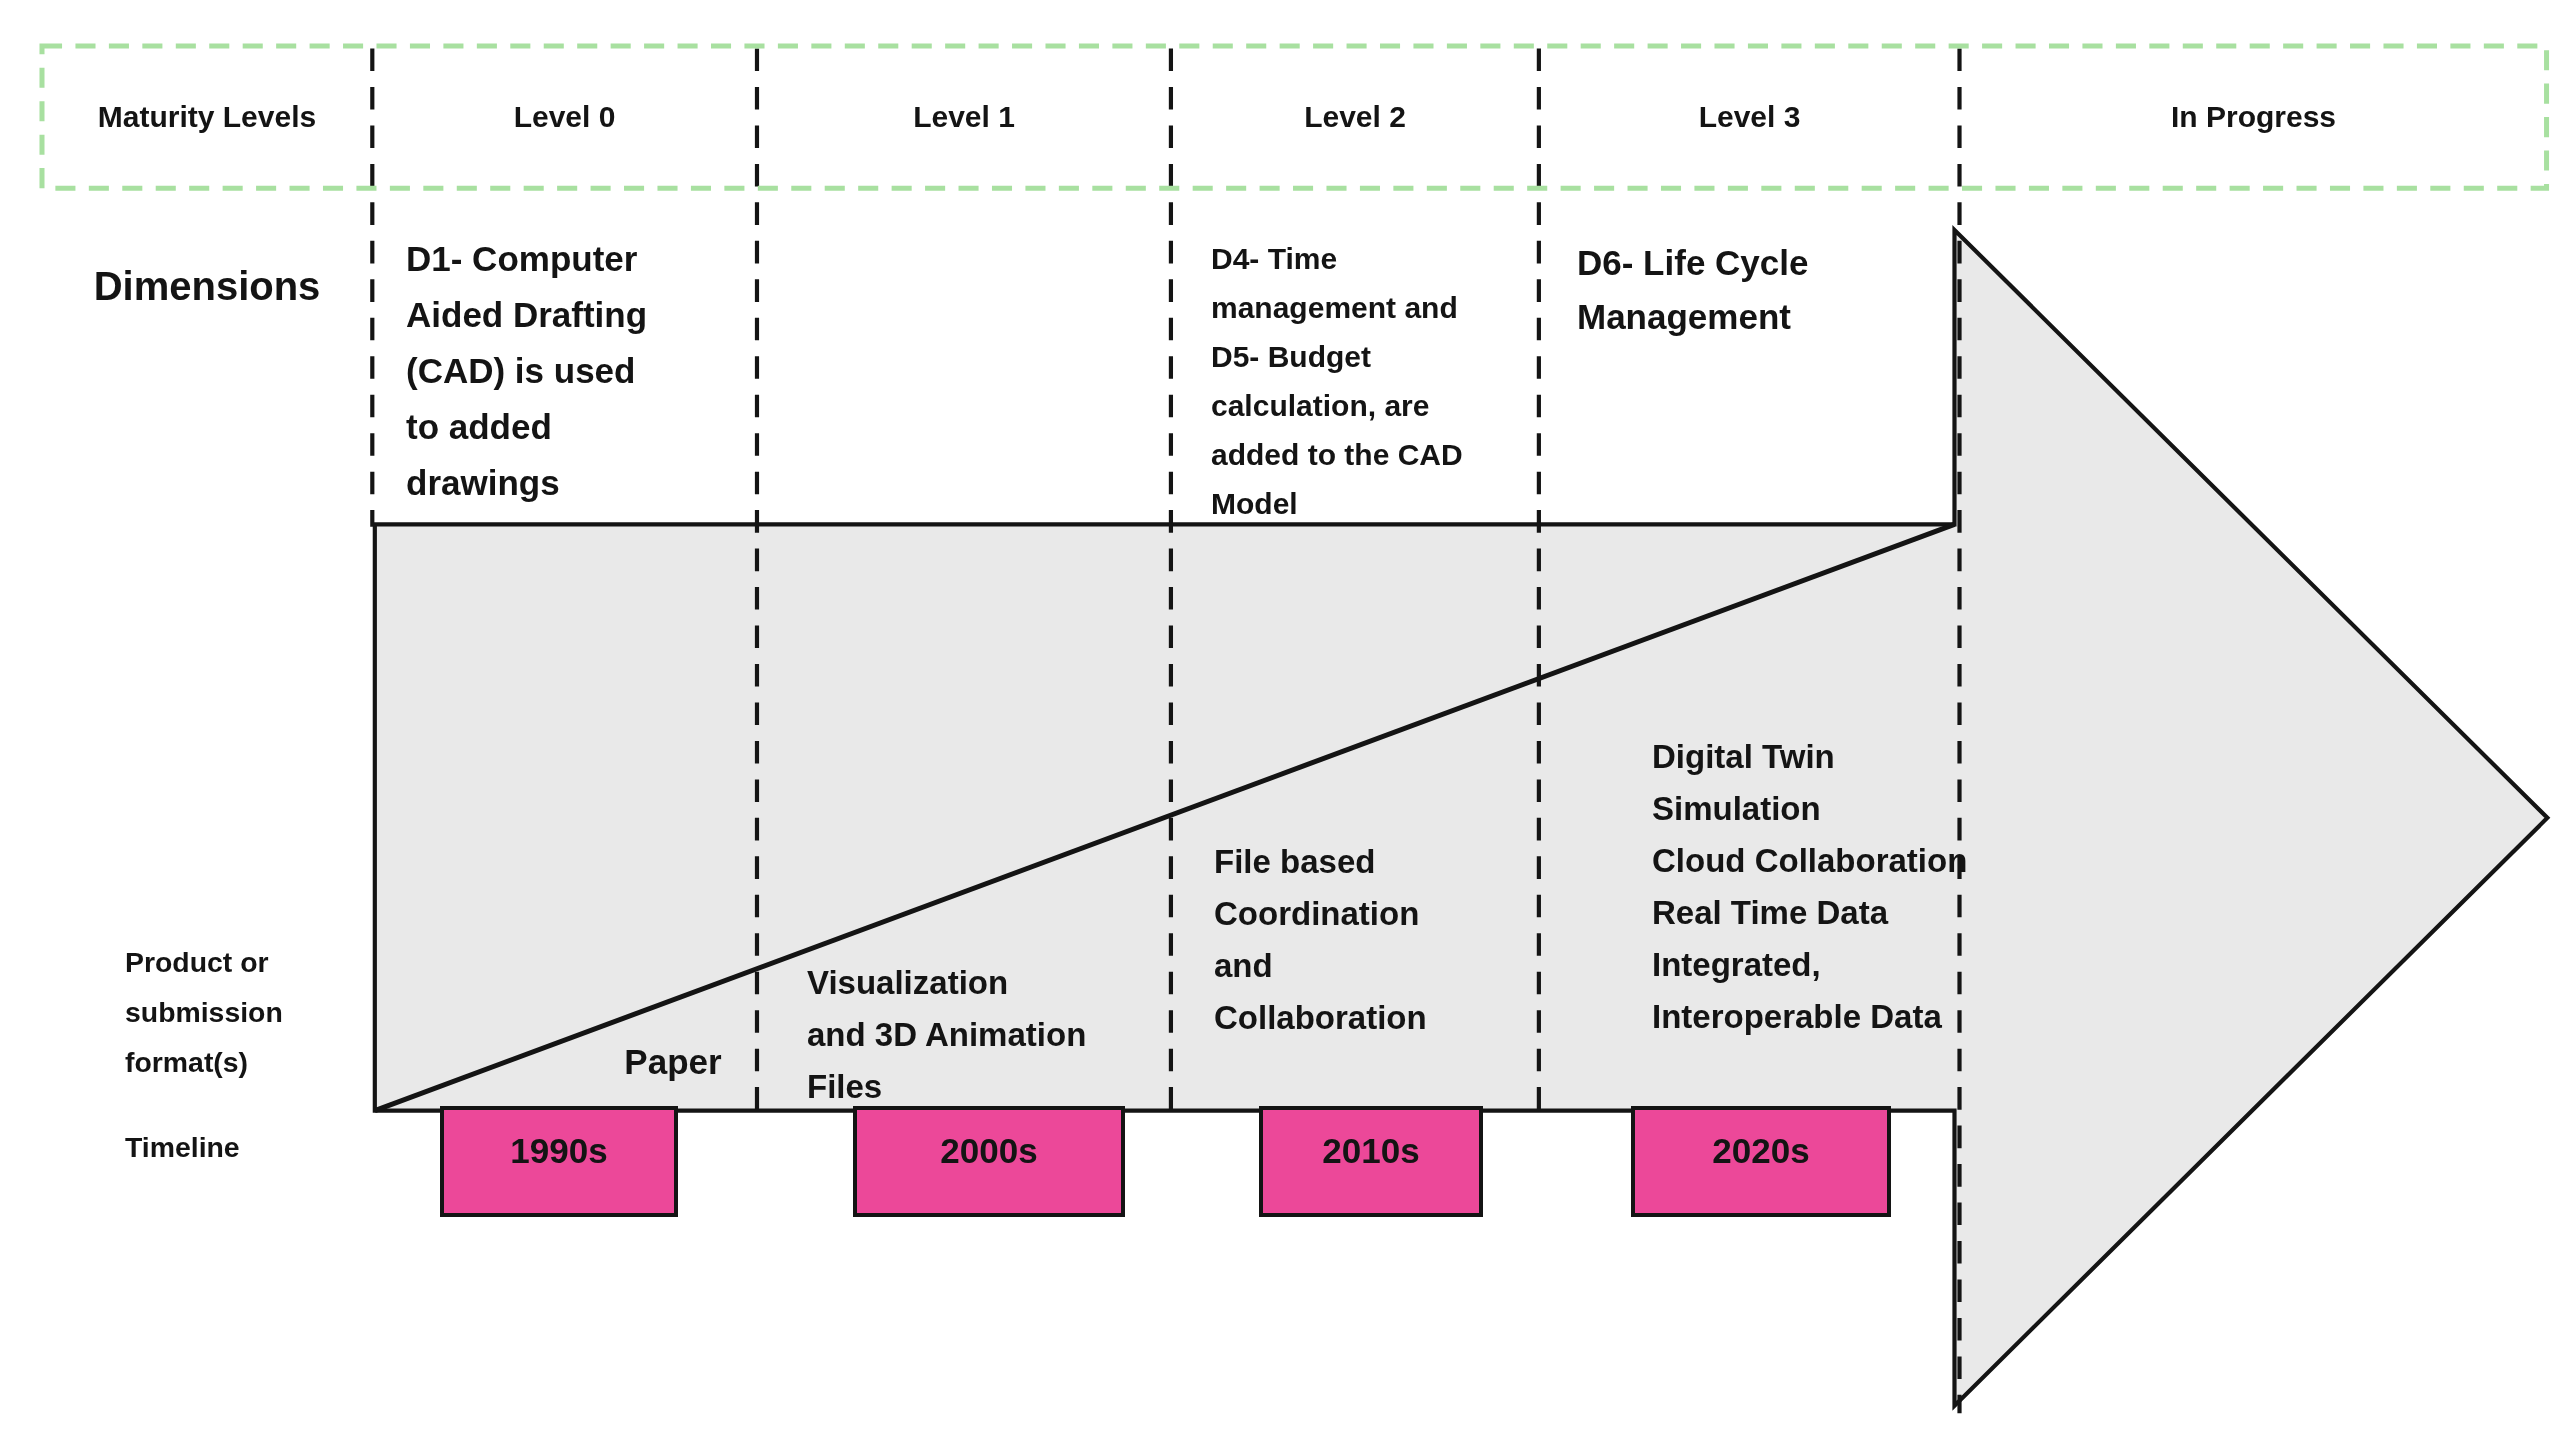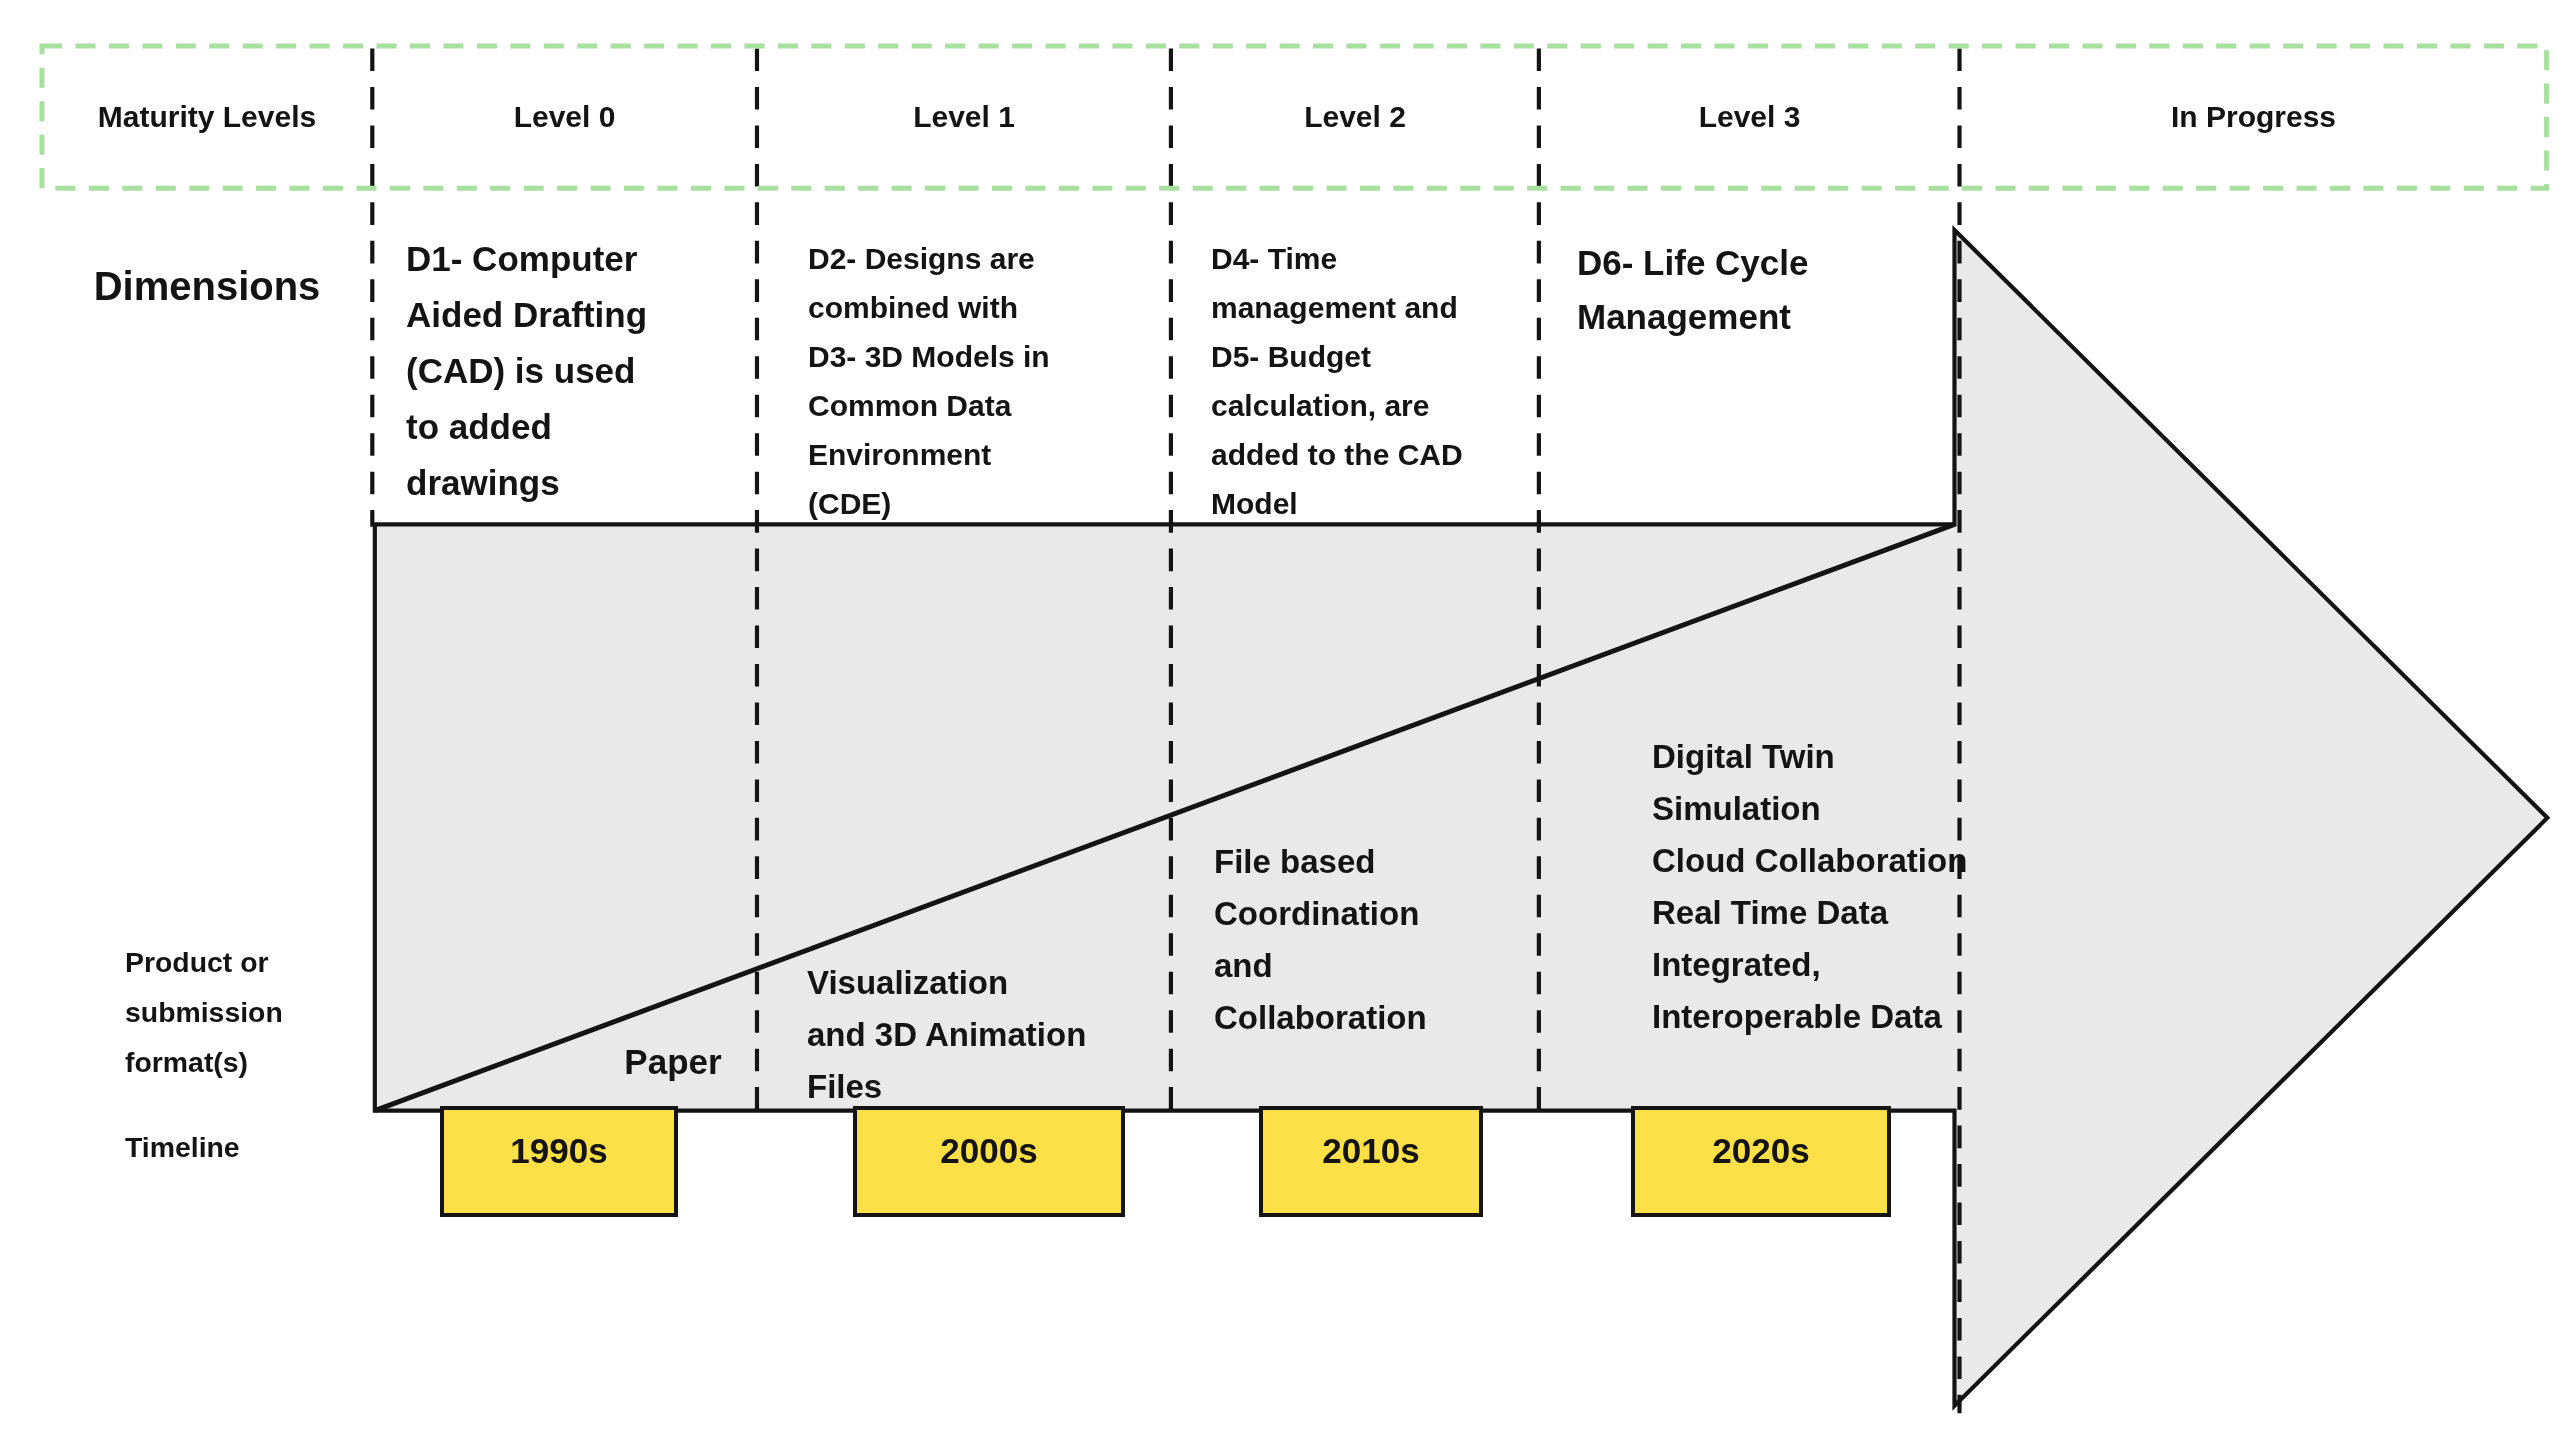--- a/index.html
+++ b/index.html
@@ -27,21 +27,21 @@
   .d4{left:1211px;top:234px;font-size:30px;line-height:49px;}
   .d6{left:1577px;top:236px;font-size:35px;line-height:54px;}
   .f-paper{left:585px;top:1042px;width:176px;text-align:center;font-size:35px;}
   .f-viz{left:807px;top:957px;font-size:33px;line-height:52px;}
   .f-file{left:1214px;top:836px;font-size:33px;line-height:52px;}
   .f-dt{left:1652px;top:731px;font-size:33px;line-height:52px;}
   .lbl-product{left:125px;top:937px;font-size:28.4px;line-height:50px;}
   .lbl-timeline{left:125px;top:1131px;font-size:28.4px;}
   .decade{
     position:absolute;top:1106px;height:111px;box-sizing:border-box;
-    background:#fde047;border:4.2px solid #141414;
+    background:#ec4899;border:4.2px solid #141414;
     display:flex;align-items:center;justify-content:center;
     padding-bottom:22px;font-size:35px;
   }
   .dec0{left:440px;width:238px;}
   .dec1{left:853px;width:272px;}
   .dec2{left:1259px;width:224px;}
   .dec3{left:1631px;width:260px;}
 </style>
 </head>
 <body>
@@ -81,26 +81,20 @@
   <div class="hdr hc5">
     <span>In Progress</span>
   </div>
 
   <div class="block lbl-dimensions">Dimensions</div>
   <div class="block d1">D1- Computer
 Aided Drafting
 (CAD) is used
 to added
 drawings</div>
-  <div class="block d2">D2- Designs are
-combined with
-D3- 3D Models in
-Common Data
-Environment
-(CDE)</div>
   <div class="block d4">D4- Time
 management and
 D5- Budget
 calculation, are
 added to the CAD
 Model</div>
   <div class="block d6">D6- Life Cycle
 Management</div>
 
   <div class="block lbl-product">Product or

